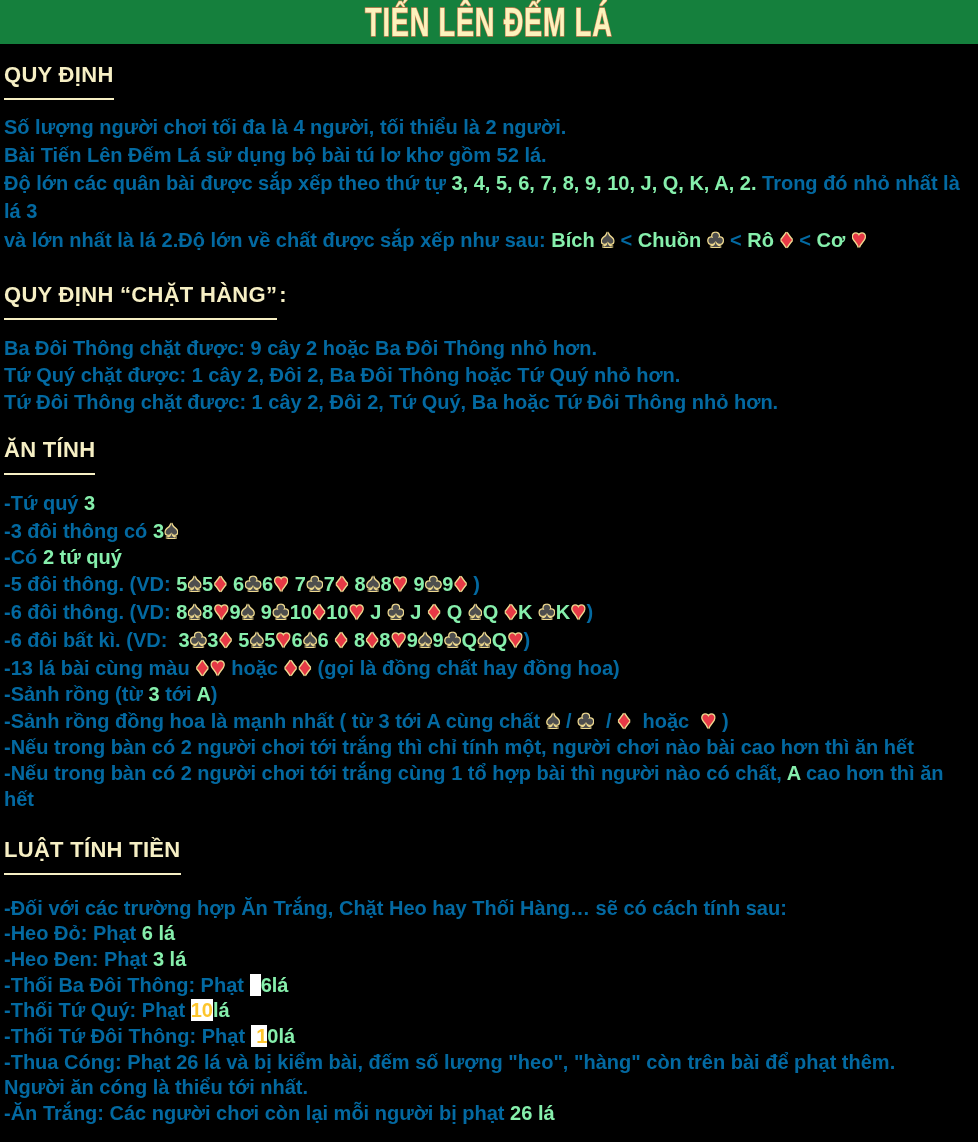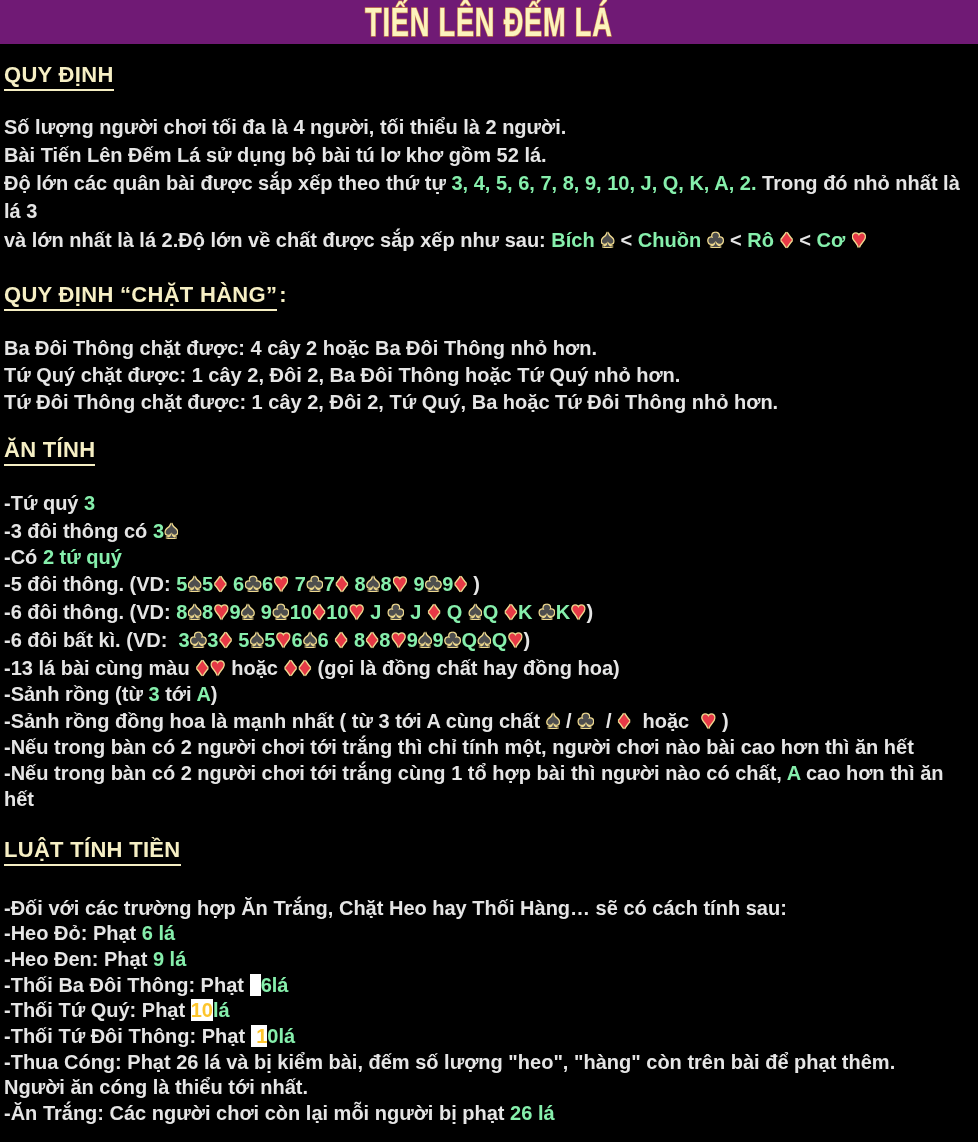--- a/index.html
+++ b/index.html
@@ -2,50 +2,50 @@
 <html><head>
 <meta charset="utf-8">
 <style>
   html,body{margin:0;padding:0;}
   body{
     width:978px;height:1142px;overflow:hidden;
     background:#000;
     font-family:"Liberation Sans", sans-serif;
     font-weight:700;
   }
-  .title-band{height:44px;background:#701a75;text-align:center;}
+  .title-band{height:44px;background:#15803d;text-align:center;}
   .game-title{
     margin:0;display:inline-block;
     font-size:34px;line-height:44px;letter-spacing:1px;
     color:#fcf3bd;
     -webkit-text-stroke:1.3px #c97e52;
     paint-order:stroke fill;
     text-shadow:0 0 1px #c97e52;
     transform:scale(.8,1.18);transform-origin:center center;
     white-space:nowrap;
   }
   .content{padding-left:4px;}
   .sec{margin:0;}
   .sec-heading{font-size:22px;line-height:26px;margin:0;color:#f6efc4;letter-spacing:.3px;}
-  .hu{border-bottom:2px solid #f6efc4;padding-bottom:2px;}
+  .hu{border-bottom:2px solid #f6efc4;padding-bottom:11px;}
   .hsuf{margin-left:2px;}
   .sec-body{margin:0;}
   .line{font-size:20px;line-height:25.8px;white-space:pre-wrap;color:#f6efc4;}
   .sec:nth-of-type(1){margin-top:18px;}
   .sec:nth-of-type(1) .sec-body{margin-top:25px;}
   .sec:nth-of-type(1) .line{line-height:28px;}
   .sec:nth-of-type(2){margin-top:28px;}
   .sec:nth-of-type(2) .sec-body{margin-top:27px;}
   .sec:nth-of-type(2) .line{line-height:27px;}
   .sec:nth-of-type(3){margin-top:21px;}
   .sec:nth-of-type(3) .sec-body{margin-top:28px;}
   .sec:nth-of-type(4){margin-top:24px;}
   .sec:nth-of-type(4) .sec-body{margin-top:33px;}
   .sec:nth-of-type(4) .line{line-height:25.7px;}
-  .tb{color:#e5e5e5;}
+  .tb{color:#0369a1;}
   .tg{color:#86efac;}
   .su{
     font-size:24px;padding:0 1px;font-weight:400;
     text-shadow:-1px -1px 0 #edd88f,1px -1px 0 #edd88f,-1px 1px 0 #edd88f,1px 1px 0 #edd88f,
                 -1px 0 0 #edd88f,1px 0 0 #edd88f,0 -1px 0 #edd88f,0 1px 0 #edd88f;
   }
   .sd{color:#4e4e4e;}
   .sr{color:#e63946;}
   .wb{background:#ffffff;}
   .wg{background:#ffffff;color:#fdc52c;}
@@ -63,21 +63,21 @@
         <div class="sec-body">
           <div class="line"><span class="tb">Số lượng người chơi tối đa là 4 người, tối thiểu là 2 người.</span></div>
           <div class="line"><span class="tb">Bài Tiến Lên Đếm Lá sử dụng bộ bài tú lơ khơ gồm 52 lá.</span></div>
           <div class="line"><span class="tb">Độ lớn các quân bài được sắp xếp theo thứ tự </span><span class="tg">3, 4, 5, 6, 7, 8, 9, 10, J, Q, K, A, 2.</span><span class="tb"> Trong đó nhỏ nhất là lá 3</span></div>
           <div class="line"><span class="tb">và lớn nhất là lá 2.Độ lớn về chất được sắp xếp như sau: </span><span class="tg">Bích </span><span class="su sd">♠</span><span class="tb"> &lt; </span><span class="tg">Chuồn </span><span class="su sd">♣</span><span class="tb"> &lt; </span><span class="tg">Rô </span><span class="su sr">♦</span><span class="tb"> &lt; </span><span class="tg">Cơ </span><span class="su sr">♥</span></div>
         </div>
       </section>
       <section class="sec">
         <h2 class="sec-heading"><span class="hu">QUY ĐỊNH “CHẶT HÀNG”</span><span class="hsuf">:</span></h2>
         <div class="sec-body">
-          <div class="line"><span class="tb">Ba Đôi Thông chặt được: 4 cây 2 hoặc Ba Đôi Thông nhỏ hơn.</span></div>
+          <div class="line"><span class="tb">Ba Đôi Thông chặt được: 9 cây 2 hoặc Ba Đôi Thông nhỏ hơn.</span></div>
           <div class="line"><span class="tb">Tứ Quý chặt được: 1 cây 2, Đôi 2, Ba Đôi Thông hoặc Tứ Quý nhỏ hơn.</span></div>
           <div class="line"><span class="tb">Tứ Đôi Thông chặt được: 1 cây 2, Đôi 2, Tứ Quý, Ba hoặc Tứ Đôi Thông nhỏ hơn.</span></div>
         </div>
       </section>
       <section class="sec">
         <h2 class="sec-heading"><span class="hu">ĂN TÍNH</span></h2>
         <div class="sec-body">
           <div class="line"><span class="tb">-Tứ quý </span><span class="tg">3</span></div>
           <div class="line"><span class="tb">-3 đôi thông có </span><span class="tg">3</span><span class="su sd">♠</span></div>
           <div class="line"><span class="tb">-Có </span><span class="tg">2 tứ quý</span></div>
@@ -89,21 +89,21 @@
           <div class="line"><span class="tb">-Sảnh rồng đồng hoa là mạnh nhất ( từ 3 tới A cùng chất </span><span class="su sd">♠</span><span class="tb"> / </span><span class="su sd">♣</span><span class="tb">  / </span><span class="su sr">♦</span><span class="tb">  hoặc  </span><span class="su sr">♥</span><span class="tb"> )</span></div>
           <div class="line"><span class="tb">-Nếu trong bàn có 2 người chơi tới trắng thì chỉ tính một, người chơi nào bài cao hơn thì ăn hết</span></div>
           <div class="line"><span class="tb">-Nếu trong bàn có 2 người chơi tới trắng cùng 1 tổ hợp bài thì người nào có chất, </span><span class="tg">A</span><span class="tb"> cao hơn thì ăn hết</span></div>
         </div>
       </section>
       <section class="sec">
         <h2 class="sec-heading"><span class="hu">LUẬT TÍNH TIỀN</span></h2>
         <div class="sec-body">
           <div class="line"><span class="tb">-Đối với các trường hợp Ăn Trắng, Chặt Heo hay Thối Hàng… sẽ có cách tính sau:</span></div>
           <div class="line"><span class="tb">-Heo Đỏ: Phạt </span><span class="tg">6 lá</span></div>
-          <div class="line"><span class="tb">-Heo Đen: Phạt </span><span class="tg">9 lá</span></div>
+          <div class="line"><span class="tb">-Heo Đen: Phạt </span><span class="tg">3 lá</span></div>
           <div class="line"><span class="tb">-Thối Ba Đôi Thông: Phạt </span><span class="wb">  </span><span class="tg">6lá</span></div>
           <div class="line"><span class="tb">-Thối Tứ Quý: Phạt </span><span class="wg">10</span><span class="tg">lá</span></div>
           <div class="line"><span class="tb">-Thối Tứ Đôi Thông: Phạt </span><span class="wg"> 1</span><span class="tg">0lá</span></div>
           <div class="line"><span class="tb">-Thua Cóng: Phạt 26 lá và bị kiểm bài, đếm số lượng "heo", "hàng" còn trên bài để phạt thêm.</span></div>
           <div class="line"><span class="tb">Người ăn cóng là thiểu tới nhất.</span></div>
           <div class="line"><span class="tb">-Ăn Trắng: Các người chơi còn lại mỗi người bị phạt </span><span class="tg">26 lá</span></div>
         </div>
       </section>
     </main>
 

